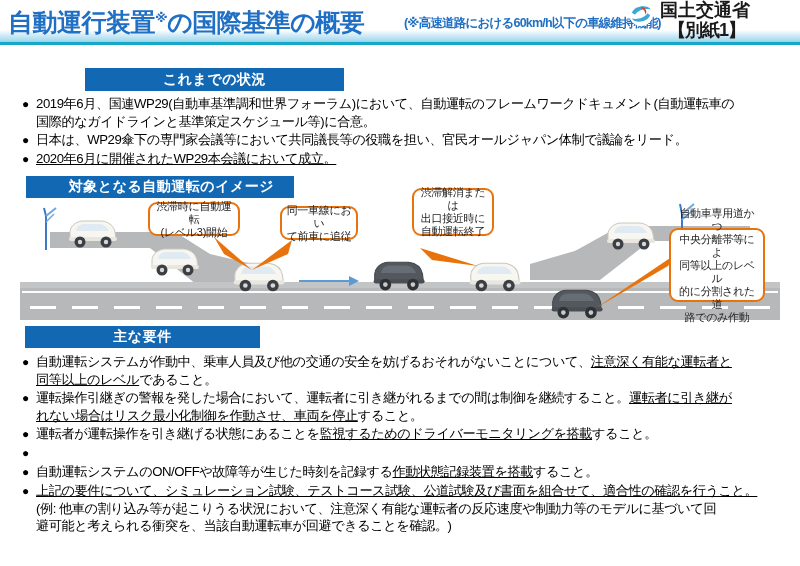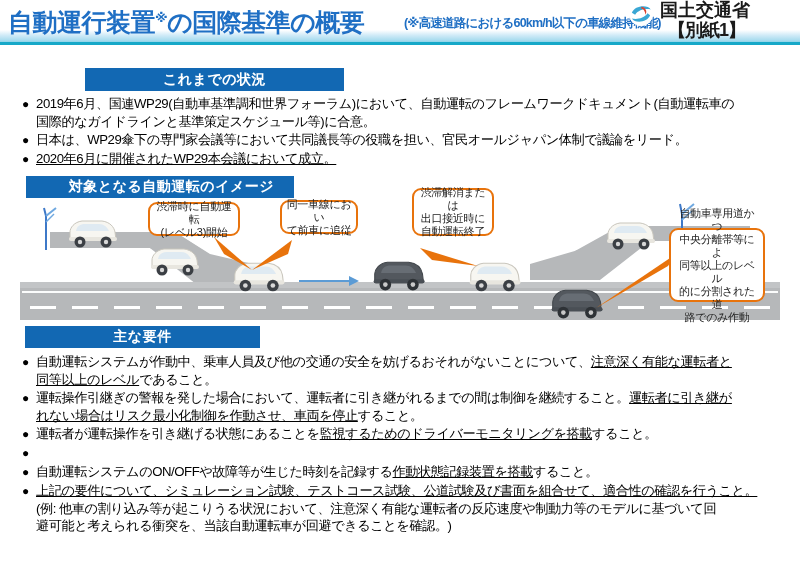--- a/index.html
+++ b/index.html
@@ -261,21 +261,21 @@
     <path d="M676 58 L596 112 L668 70 Z" fill="#E8730C"></path>
   </svg>
 
   <div class="callout" style="left:148px;top:6px;width:92px;height:34px;">
     <div>
       <div>渋滞時に自動運転</div>
       <div>(レベル3)開始</div>
     </div>
   </div>
 
-  <div class="callout" style="left:280px;top:4px;width:78px;height:34px;">
+  <div class="callout" style="left:280px;top:10px;width:78px;height:34px;">
     <div>
       <div>同一車線におい</div>
       <div>て前車に追従</div>
     </div>
   </div>
 
   <div class="callout" style="left:412px;top:-8px;width:82px;height:48px;">
     <div>
       <div>渋滞解消または</div>
       <div>出口接近時に</div>

